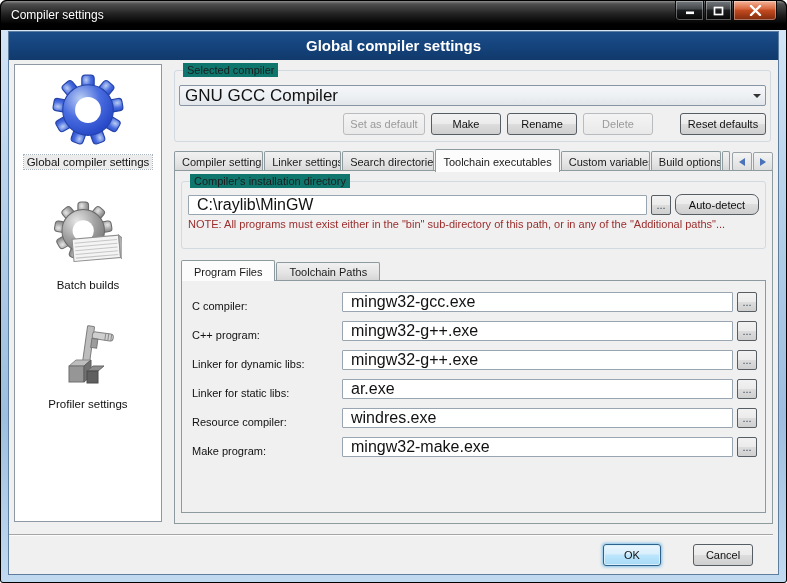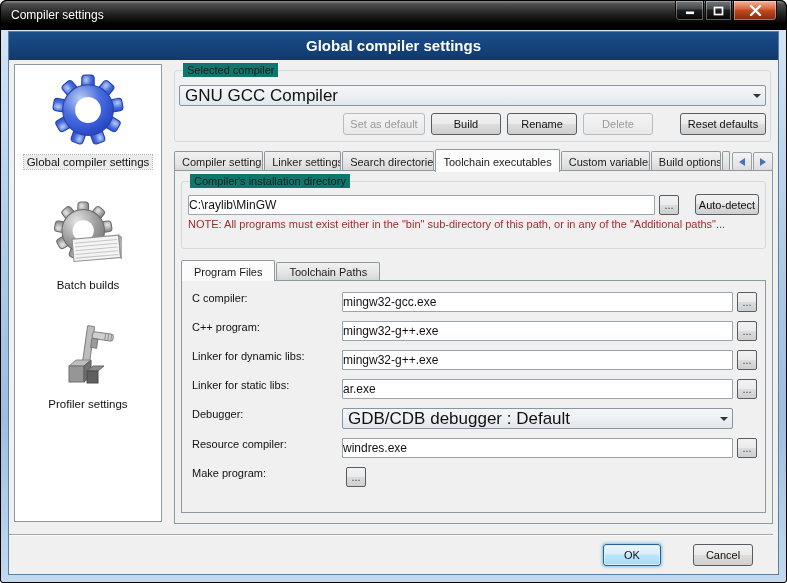--- a/index.html
+++ b/index.html
@@ -144,43 +144,43 @@
   .tabpanel {
     position: absolute; top: 106px; left: 0; right: 0; bottom: 8px;
     border: 1px solid #8d9a9e; background: #f0f0f0; z-index: 2;
   }
 
   
   .g-install { margin: 10px 6px 0 6px; height: 68px; }
   .irow { display: flex; align-items: center; margin: 12px 6px 0 6px; }
   .tinput {
     height: 20px; border: 1px solid #99a6b1; border-radius: 1px;
-    font-family: "Liberation Sans", sans-serif; font-size: 12px; color: #111;
-    padding: 0 0; background: #fff; flex: 1; min-width: 0;
+    font-family: "Liberation Sans", sans-serif; font-size: 16px; color: #111;
+    padding: 0 8px; background: #fff; flex: 1; min-width: 0;
   }
   .btn.browse {
     width: 20px; height: 20px; margin-left: 4px; padding: 0;
     border-radius: 2px; font-size: 11px; line-height: 10px; color: #3a4a5a;
   }
-  .btn.autodetect { width: 64px; height: 21px; margin-left: 16px; }
+  .btn.autodetect { width: 84px; height: 21px; margin-left: 4px; border-radius: 7px; }
   .note {
     margin: 3px 6px 0 6px; font-size: 11px; color: #9b2d2d;
     white-space: nowrap; overflow: hidden;
   }
 
   
   .subtabstrip { display: flex; align-items: flex-end; margin: 10px 0 0 6px; height: 21px; }
   .tab.sub { height: 18px; padding: 2px 12px; }
   .tab.sub.active { height: 21px; padding-top: 4px; }
   .subpanel {
     margin: 0 6px 0 6px; border: 1px solid #8d9a9e; background: #f0f0f0;
     padding: 11px 8px 12px 10px; position: relative; z-index: 1; height: 233px;
   }
 
-  .frow { display: flex; align-items: flex-start; margin-bottom: 9px; }
+  .frow { display: flex; align-items: flex-end; margin-bottom: 9px; }
   .frow:last-child { margin-bottom: 0; }
   .flabel { width: 150px; font-size: 11px; color: #111; flex-shrink: 0; }
   .combo.row-combo { flex: 1; height: 21px; }
   .browse-spacer { width: 20px; margin-left: 4px; flex-shrink: 0; }
 
   
   .footer {
     position: absolute; left: 0; right: 5px; bottom: 0; height: 40px;
     border-top: 1px solid #a5a5a5; box-shadow: inset 0 1px 0 #fcfcfc;
     display: flex; align-items: center; justify-content: flex-end; gap: 32px;
@@ -318,21 +318,21 @@
           <div class="group g-selected">
             <span class="legend">Selected compiler</span>
             <div class="combo combo-main">
               <span class="combo-text">GNU GCC Compiler</span>
               <span class="combo-btn">
                   <i class="arrow-down"></i>
                 </span>
             </div>
             <div class="btnrow">
               <button class="btn w1 disabled">Set as default</button>
-              <button class="btn w2">Build</button>
+              <button class="btn w2">Make</button>
               <button class="btn w2">Rename</button>
               <button class="btn w2 disabled">Delete</button>
               <button class="btn last">Reset defaults</button>
             </div>
           </div>
 
           <div class="tabstrip">
             <div class="tab">Compiler settings</div>
             <div class="tab">Linker settings</div>
             <div class="tab">Search directories</div>
@@ -388,39 +388,30 @@
                 <input class="tinput" value="mingw32-g++.exe" style="">
                 <button class="btn browse">...</button>
               </div>
 
               <div class="frow">
                 <span class="flabel">Linker for static libs:</span>
                 <input class="tinput" value="ar.exe" style="">
                 <button class="btn browse">...</button>
               </div>
 
-              <div class="frow">
-                <span class="flabel">Debugger:</span>
-                <div class="combo row-combo">
-                  <span class="combo-text">GDB/CDB debugger : Default</span>
-                  <span class="combo-btn">
-                      <i class="arrow-down"></i>
-                    </span>
-                </div>
-                <span class="browse-spacer"></span>
-              </div>
 
               <div class="frow">
                 <span class="flabel">Resource compiler:</span>
                 <input class="tinput" value="windres.exe" style="">
                 <button class="btn browse">...</button>
               </div>
 
               <div class="frow">
                 <span class="flabel">Make program:</span>
+                <input class="tinput" value="mingw32-make.exe" style="">
                 <button class="btn browse">...</button>
               </div>
 
             </div>
           </div>
         </div>
       </div>
 
       <div class="footer">
         <button class="btn ok">OK</button>

